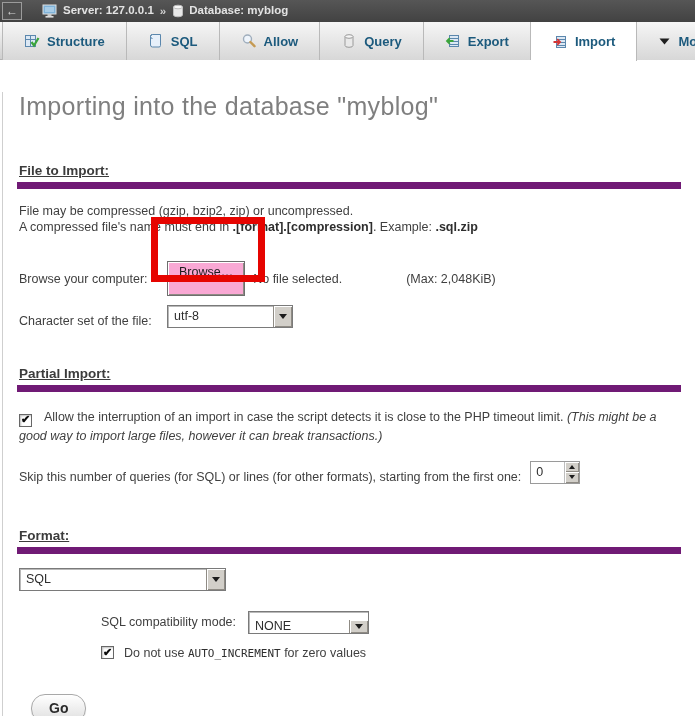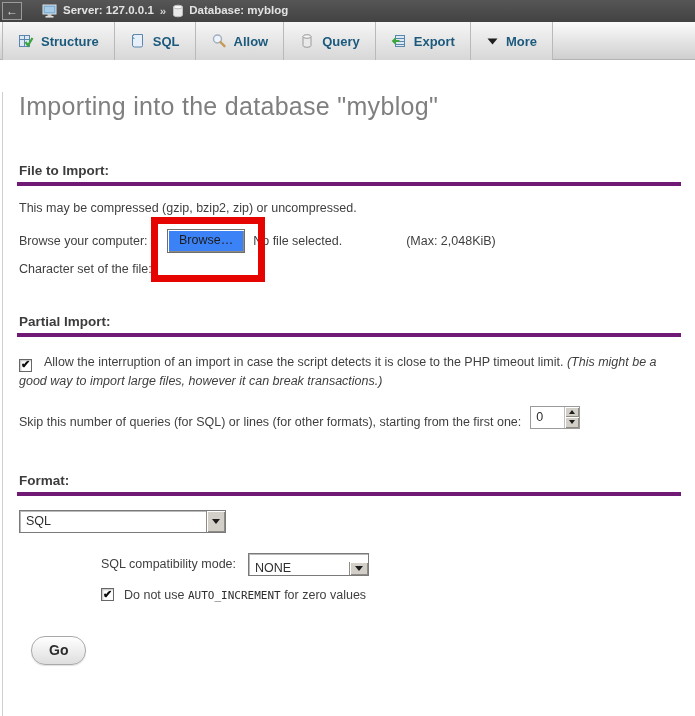--- a/index.html
+++ b/index.html
@@ -27,21 +27,21 @@
   .topbar svg { display:block; }
 
   
   .tabbar {
     height:38px; display:flex; align-items:stretch;
     background:linear-gradient(#fbfbfb,#cfcfcf);
     border-bottom:1px solid #b3b3b3;
   }
   .tab {
     height:38px; display:flex; align-items:center; gap:7px;
-    padding:0 15px; border-right:1px solid #b9b9b9;
+    padding:0 21px; border-right:1px solid #b9b9b9;
     background:linear-gradient(#f6f6f6,#d7d7d7);
     color:#1c5a7d; font-weight:bold; font-size:13px; cursor:pointer;
     white-space:nowrap;
   }
   .tab:first-child { border-left:1px solid #b9b9b9; margin-left:2px; }
   .tab.active {
     background:#fff; height:39px; margin-bottom:-1px;
     position:relative; z-index:2;
   }
   .tab svg { flex:0 0 auto; }
@@ -50,42 +50,42 @@
   .content {
     margin-left:2px; border-left:1px solid #cfcfcf;
     padding:0 14px 24px 14px; min-height:655px;
   }
   .page-title {
     font-size:25px; font-weight:normal; color:#7f7f7f;
     margin:32px 0 0 2px; letter-spacing:.3px;
   }
   .section-heading {
     font-size:13.5px; font-weight:bold; color:#3c3c3c;
-    border-bottom:4px solid #701a75; padding:0 0 4px 2px;
+    border-bottom:7px solid #701a75; padding:0 0 4px 2px;text-decoration:underline;
   }
   .h-file    { margin-top:42px; }
   .h-partial { margin-top:38px; }
   .h-format  { margin-top:44px; }
   .h-fso     { margin-top:32px; }
 
   .para { margin:14px 0 0 2px; line-height:16px; }
   .para b { color:#2e2e2e; }
 
   .row { display:flex; align-items:center; margin-left:2px; }
-  .browse-row  { margin-top:13px; }
+  .browse-row  { margin-top:26px; }
   .charset-row { margin-top:9px;align-items:flex-end; }
   .label-col { width:148px; flex:0 0 auto; }
   .nofile { margin-left:8px; }
   .maxnote { margin-left:64px; }
 
   
   .btn-classic {
-    background:#3b82f6; border:1px solid #6e6e6e;
+    background:#f9a8d4; border:1px solid #6e6e6e;
     box-shadow:inset 1px 1px 0 #ffffff, inset -1px -1px 0 #8f8b84;
-    padding:3px 11px 5px; font-size:12.5px; color:#1d1d1d; cursor:pointer;
+    padding:3px 11px 16px; font-size:12.5px; color:#1d1d1d; cursor:pointer;
     font-family:"Liberation Sans", sans-serif;
   }
 
   
   .combo {
     display:inline-flex; align-items:stretch; height:23px;
     border:1px solid #7a7a7a; background:#fff;
     box-shadow:inset 1px 1px 0 #b9b9b9; cursor:pointer;
   }
   .combo-value { padding:3px 6px 0 6px; font-size:12.5px; color:#2e2e2e; flex:1 1 auto; white-space:nowrap; overflow:hidden; }
@@ -214,47 +214,62 @@
     <span>Query</span>
   </div>
   <div class="tab">
     <svg width="16" height="16" viewBox="0 0 16 16">
       <rect x="4.5" y="2.5" width="9" height="11" fill="#dce8f4" stroke="#5b87ad"></rect>
       <path d="M4.5 5.5h9 M4.5 8.5h9 M4.5 11.5h9" stroke="#5b87ad"></path>
       <path d="M8.5 8 H2 M4.8 5.2 L2 8 l2.8 2.8" stroke="#3ba53b" stroke-width="1.8" fill="none"></path>
     </svg>
     <span>Export</span>
   </div>
+  <div class="tab active">
+    <svg width="16" height="16" viewBox="0 0 16 16">
+      <rect x="4.5" y="2.5" width="9" height="11" fill="#dce8f4" stroke="#5b87ad"></rect>
+      <path d="M4.5 5.5h9 M4.5 8.5h9 M4.5 11.5h9" stroke="#5b87ad"></path>
+      <path d="M1.5 8 h6.5 M5.2 5.2 L8 8 l-2.8 2.8" stroke="#d23535" stroke-width="1.8" fill="none"></path>
+    </svg>
+    <span>Import</span>
+  </div>
   <div class="tab">
     <svg width="13" height="12" viewBox="0 0 13 12">
       <path d="M1.5 3.5 h10 L6.5 9.5z" fill="#1f1f1f"></path>
     </svg>
     <span>More</span>
   </div>
 </div>
 
 <div class="content">
 
   <h1 class="page-title">Importing into the database "myblog"</h1>
 
   <div class="section-heading h-file">File to Import:</div>
 
   <div class="para">
-    <div>This may be compressed (gzip, bzip2, zip) or uncompressed.</div>
+    <div>File may be compressed (gzip, bzip2, zip) or uncompressed.</div>
+    <div><span>A compressed file's name must end in </span><b>.[format].[compression]</b><span>. Example: </span><b>.sql.zip</b></div>
   </div>
 
   <div class="row browse-row">
     <span class="label-col">Browse your computer:</span>
     <button class="btn-classic">Browse…</button>
     <span class="nofile">No file selected.</span>
     <span class="maxnote">(Max: 2,048KiB)</span>
   </div>
 
   <div class="row charset-row">
     <span class="label-col">Character set of the file:</span>
+    <span class="combo combo-charset">
+      <span class="combo-value">utf-8</span>
+      <span class="combo-btn">
+        <span class="tri-down"></span>
+      </span>
+    </span>
   </div>
 
   <div class="section-heading h-partial">Partial Import:</div>
 
   <div class="allow-para">
     <span class="checkbox">
         <span class="check-glyph">✔</span>
       </span><span>Allow the interruption of an import in case the script detects it is close to the PHP timeout limit. </span><span class="allow-note">(This might be a good way to import large files, however it can break transactions.)</span>
   </div>
 

